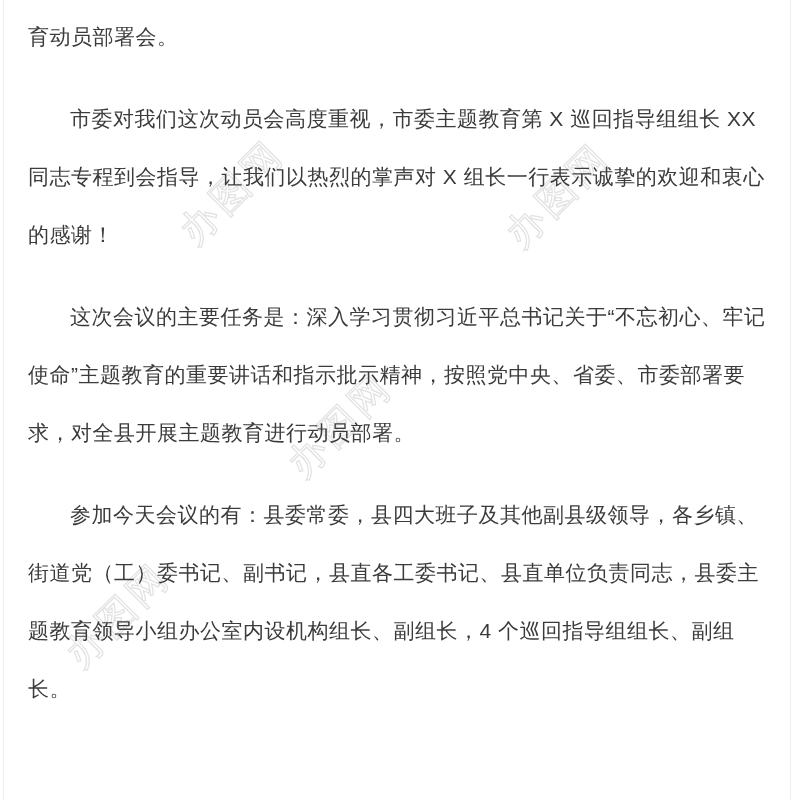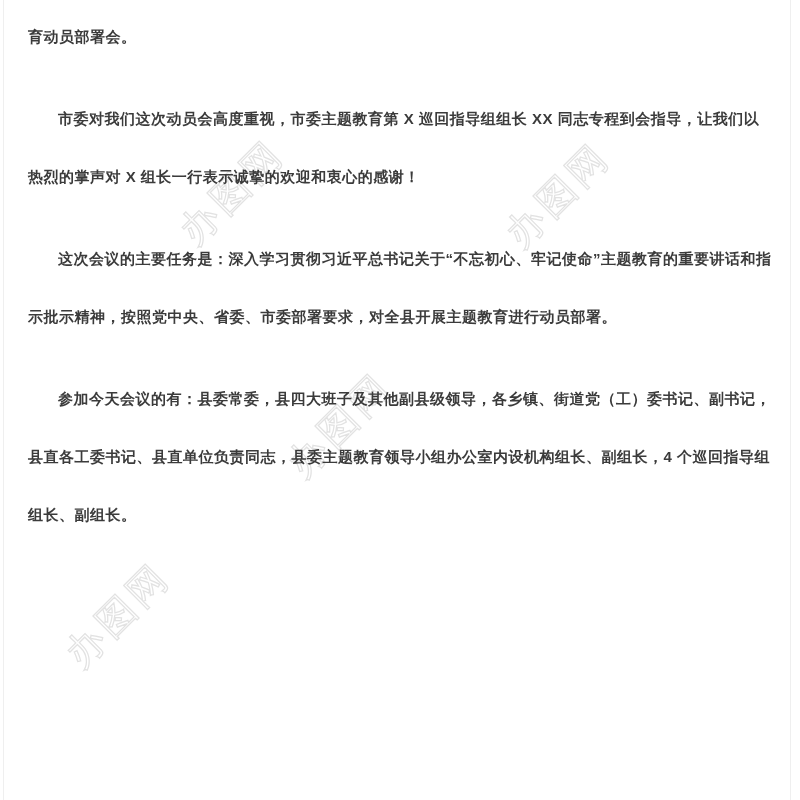--- a/index.html
+++ b/index.html
@@ -17,26 +17,25 @@
   .page {
     position: absolute;
     top: 0; left: 0; right: 0; bottom: 0;
     padding: 8px 28px 0 28px;
     box-sizing: border-box;
     background: transparent;
     z-index: 2;
   }
   p.doc-par {
     margin: 0 0 24px 0;
-    font-size: 15px;
+    font-size: 21px;
     line-height: 58px;
     color: #3b3b3b;
     letter-spacing: 0.5px;
     word-break: break-all;
-    font-weight: bold;
   }
   p.doc-par.indent {
     text-indent: 2em;
   }
   
   .edge-line {
     position: absolute;
     top: 0;
     bottom: 0;
     width: 1px;

